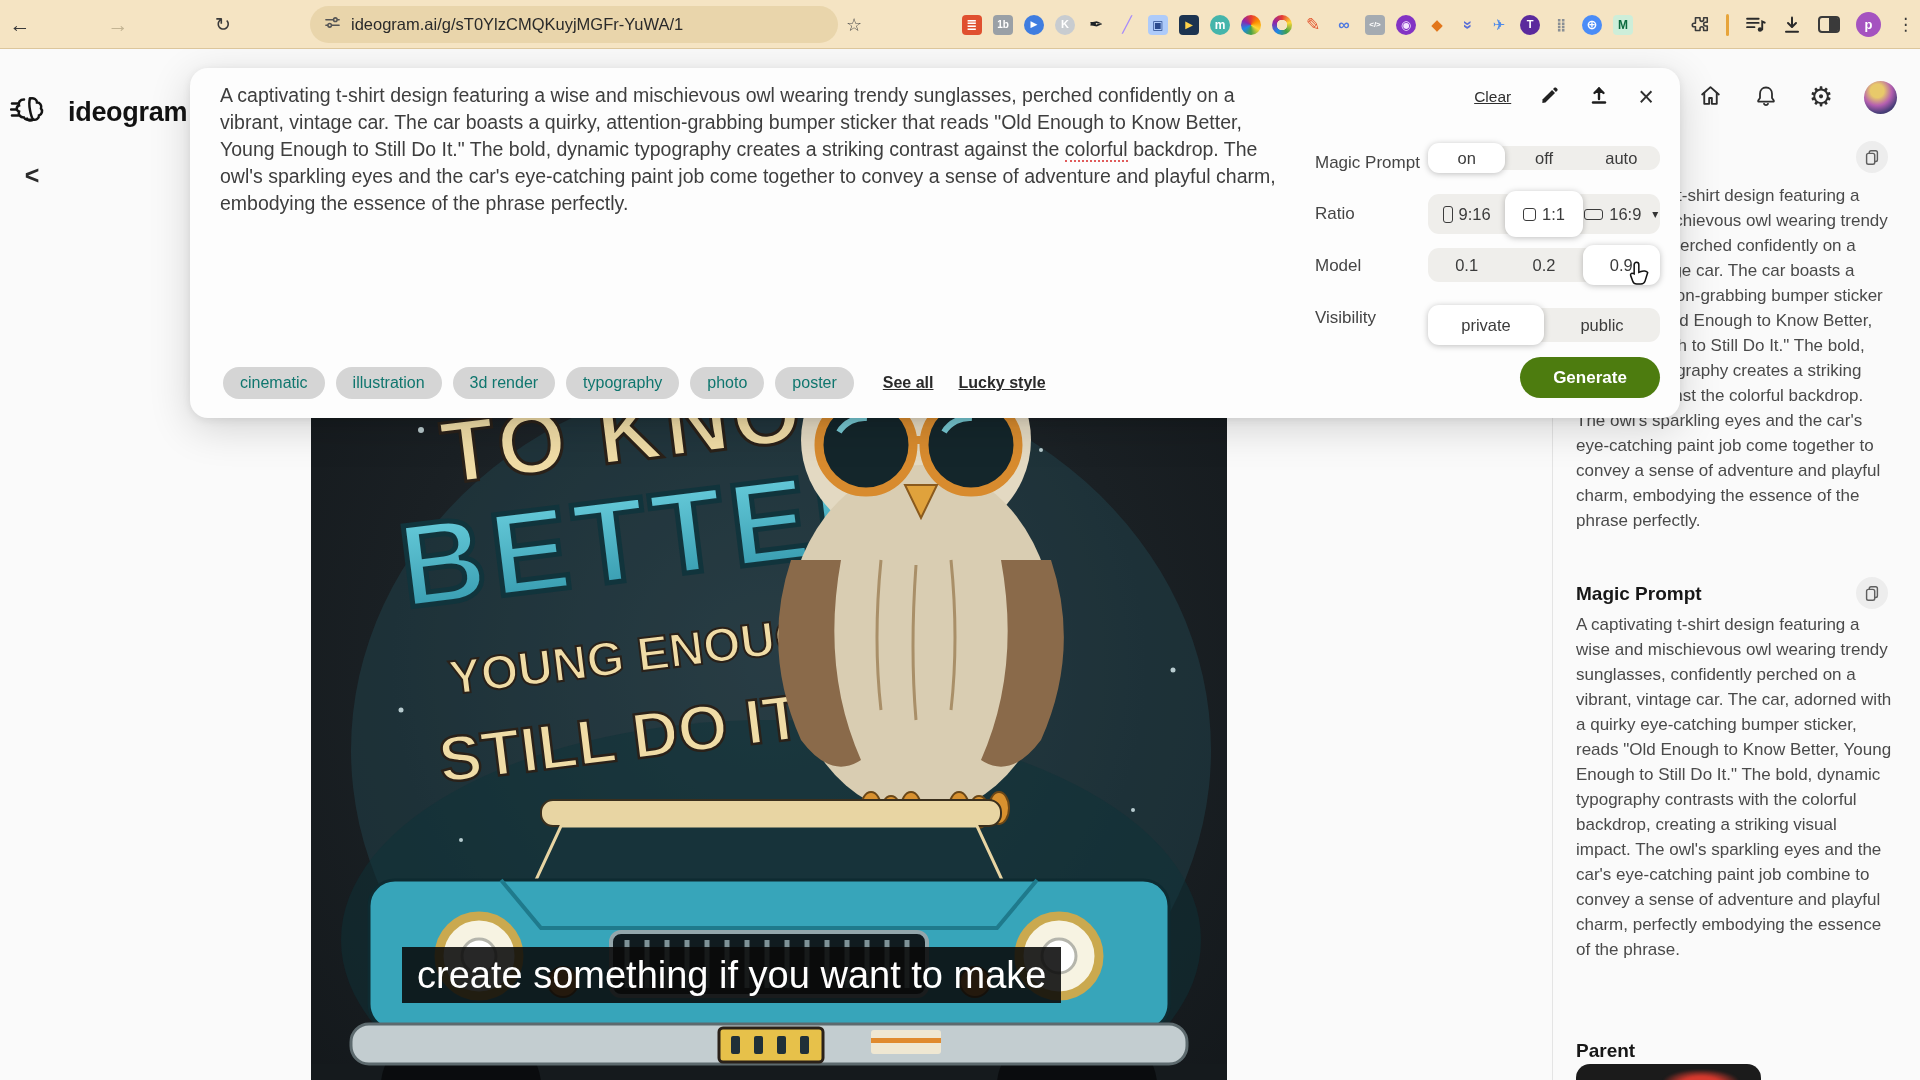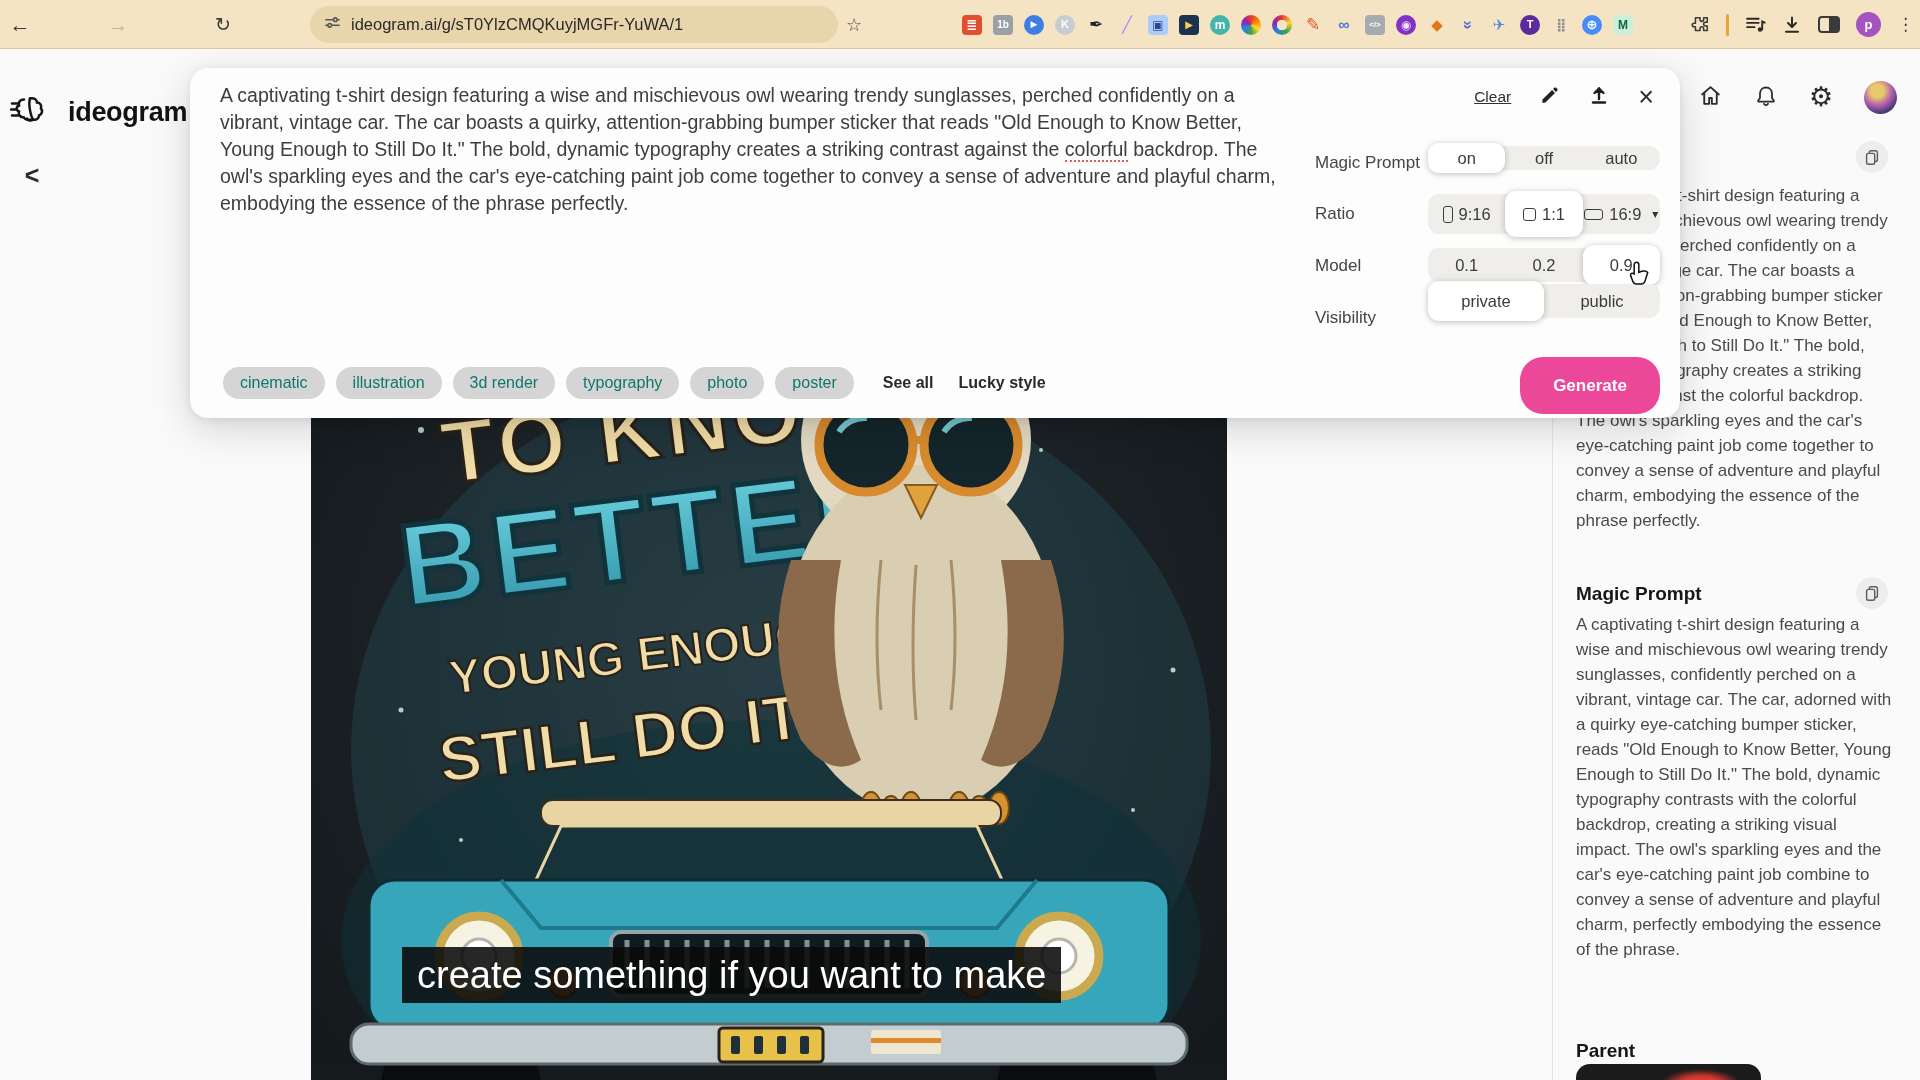--- a/index.html
+++ b/index.html
@@ -57,30 +57,30 @@
   
   .modal { position:absolute; left:190px; top:19px; width:1490px; height:350px; background:#fdfdfd; border-radius:18px; box-shadow:0 10px 42px rgba(0,0,0,.16), 0 2px 8px rgba(0,0,0,.08); z-index:20; }
   .modal-prompt { position:absolute; left:30px; top:14px; width:1070px; font-size:19.5px; line-height:27px; color:#3e3e3e; }
   .spell { border-bottom:2px dotted #e05b5b; }
   .modal-top { position:absolute; right:26px; top:16px; display:flex; align-items:center; gap:29px; height:26px; }
   .clear-link { font-size:15.5px; color:#2f2f2f; text-decoration:underline; }
   .close-x { font-size:27px; color:#2f2f2f; line-height:1; }
   .ctl-label { position:absolute; left:1125px; font-size:17px; color:#454545; }
   .lab1{ top:85px; } .lab2{ top:136px; } .lab3{ top:188px; } .lab4{ top:240px; }
   .seg { position:absolute; left:1238px; width:232px; background:#efeeeb; border-radius:11px; display:flex; }
-  .seg1{ top:78px; height:24px; } .seg2{ top:126px; height:40px; } .seg3{ top:180px; height:34px; } .seg4{ top:216px; height:34px; }
+  .seg1{ top:78px; height:24px; } .seg2{ top:126px; height:40px; } .seg3{ top:180px; height:34px; } .seg4{ top:240px; height:34px; }
   .opt { flex:1; display:flex; align-items:center; justify-content:center; gap:6px; font-size:16.5px; color:#3b3b3b; border-radius:11px; background:transparent; border:none; font-family:inherit; }
   .opt.sel { background:#fff; box-shadow:0 1px 6px rgba(0,0,0,.25); position:relative; margin-top:-3px; height:calc(100% + 6px); }
   .ar { border:1.7px solid #3c3c3c; border-radius:3px; display:inline-block; }
   .ar1 { width:10px; height:17px; } .ar2 { width:13px; height:13px; } .ar3 { width:19px; height:11px; }
   .caret { font-size:12px; color:#333; margin-left:5px; }
-  .generate-btn { position:absolute; left:1330px; top:289px; width:140px; height:57px; border-radius:23px; background:#ec4899; color:#fff; font-size:17px; font-weight:700; border:none; font-family:inherit; }
+  .generate-btn { position:absolute; left:1330px; top:289px; width:140px; height:41px; border-radius:23px; background:#4d7c0f; color:#fff; font-size:17px; font-weight:700; border:none; font-family:inherit; }
   .tags-row { position:absolute; left:33px; top:299px; display:flex; align-items:center; gap:11px; }
   .tag { height:32px; padding:0 17px; border-radius:16px; background:#d5d5d5; color:#0f766e; font-size:16px; display:flex; align-items:center; border:none; font-family:inherit; }
-  .tag-link { font-size:16px; font-weight:700; color:#2a2a2a; }
+  .tag-link { font-size:16px; font-weight:700; color:#2a2a2a; text-decoration:underline; }
   .see-all { margin-left:18px; } .lucky { margin-left:14px; }
   .hand-cursor { position:absolute; left:1438px; top:192px; z-index:30; }
 </style>
 </head>
 <body>
 
 <div class="chrome">
   <div class="nav-ico nav-back">←</div>
   <div class="nav-ico nav-fwd">→</div>
   <div class="nav-ico nav-reload">↻</div>

